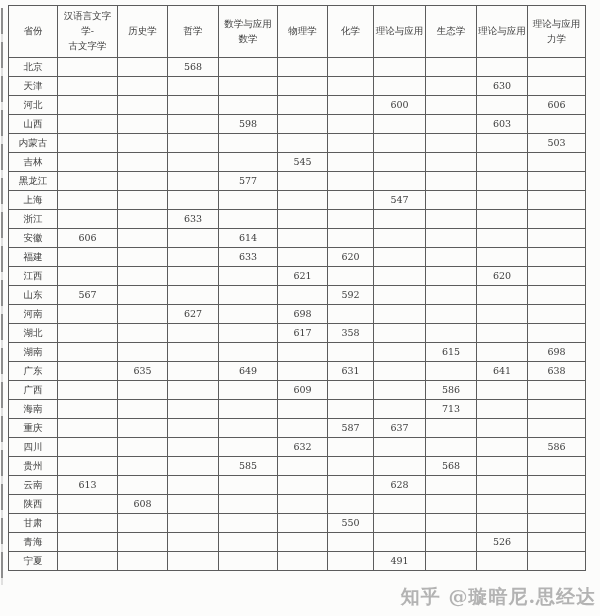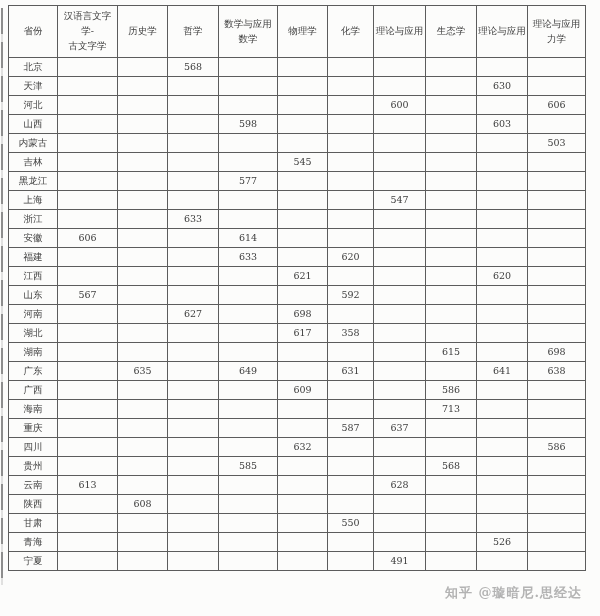--- a/index.html
+++ b/index.html
@@ -52,22 +52,22 @@
     white-space: pre-line;
   }
   .score-table tbody tr { height: 19px; margin-top: 24px; }
   .score-table td {
     font-size: 9.5px;
     line-height: 1;
   }
   .watermark {
     position: absolute;
     top: 584px;
-    right: 18px;
-    font-size: 13px;
+    right: 4px;
+    font-size: 19px;
     font-weight: bold;
     color: rgba(162,162,162,0.82);
     letter-spacing: 1px;
     white-space: nowrap;
     pointer-events: none;
   }
 </style>
 </head>
 <body>
 

